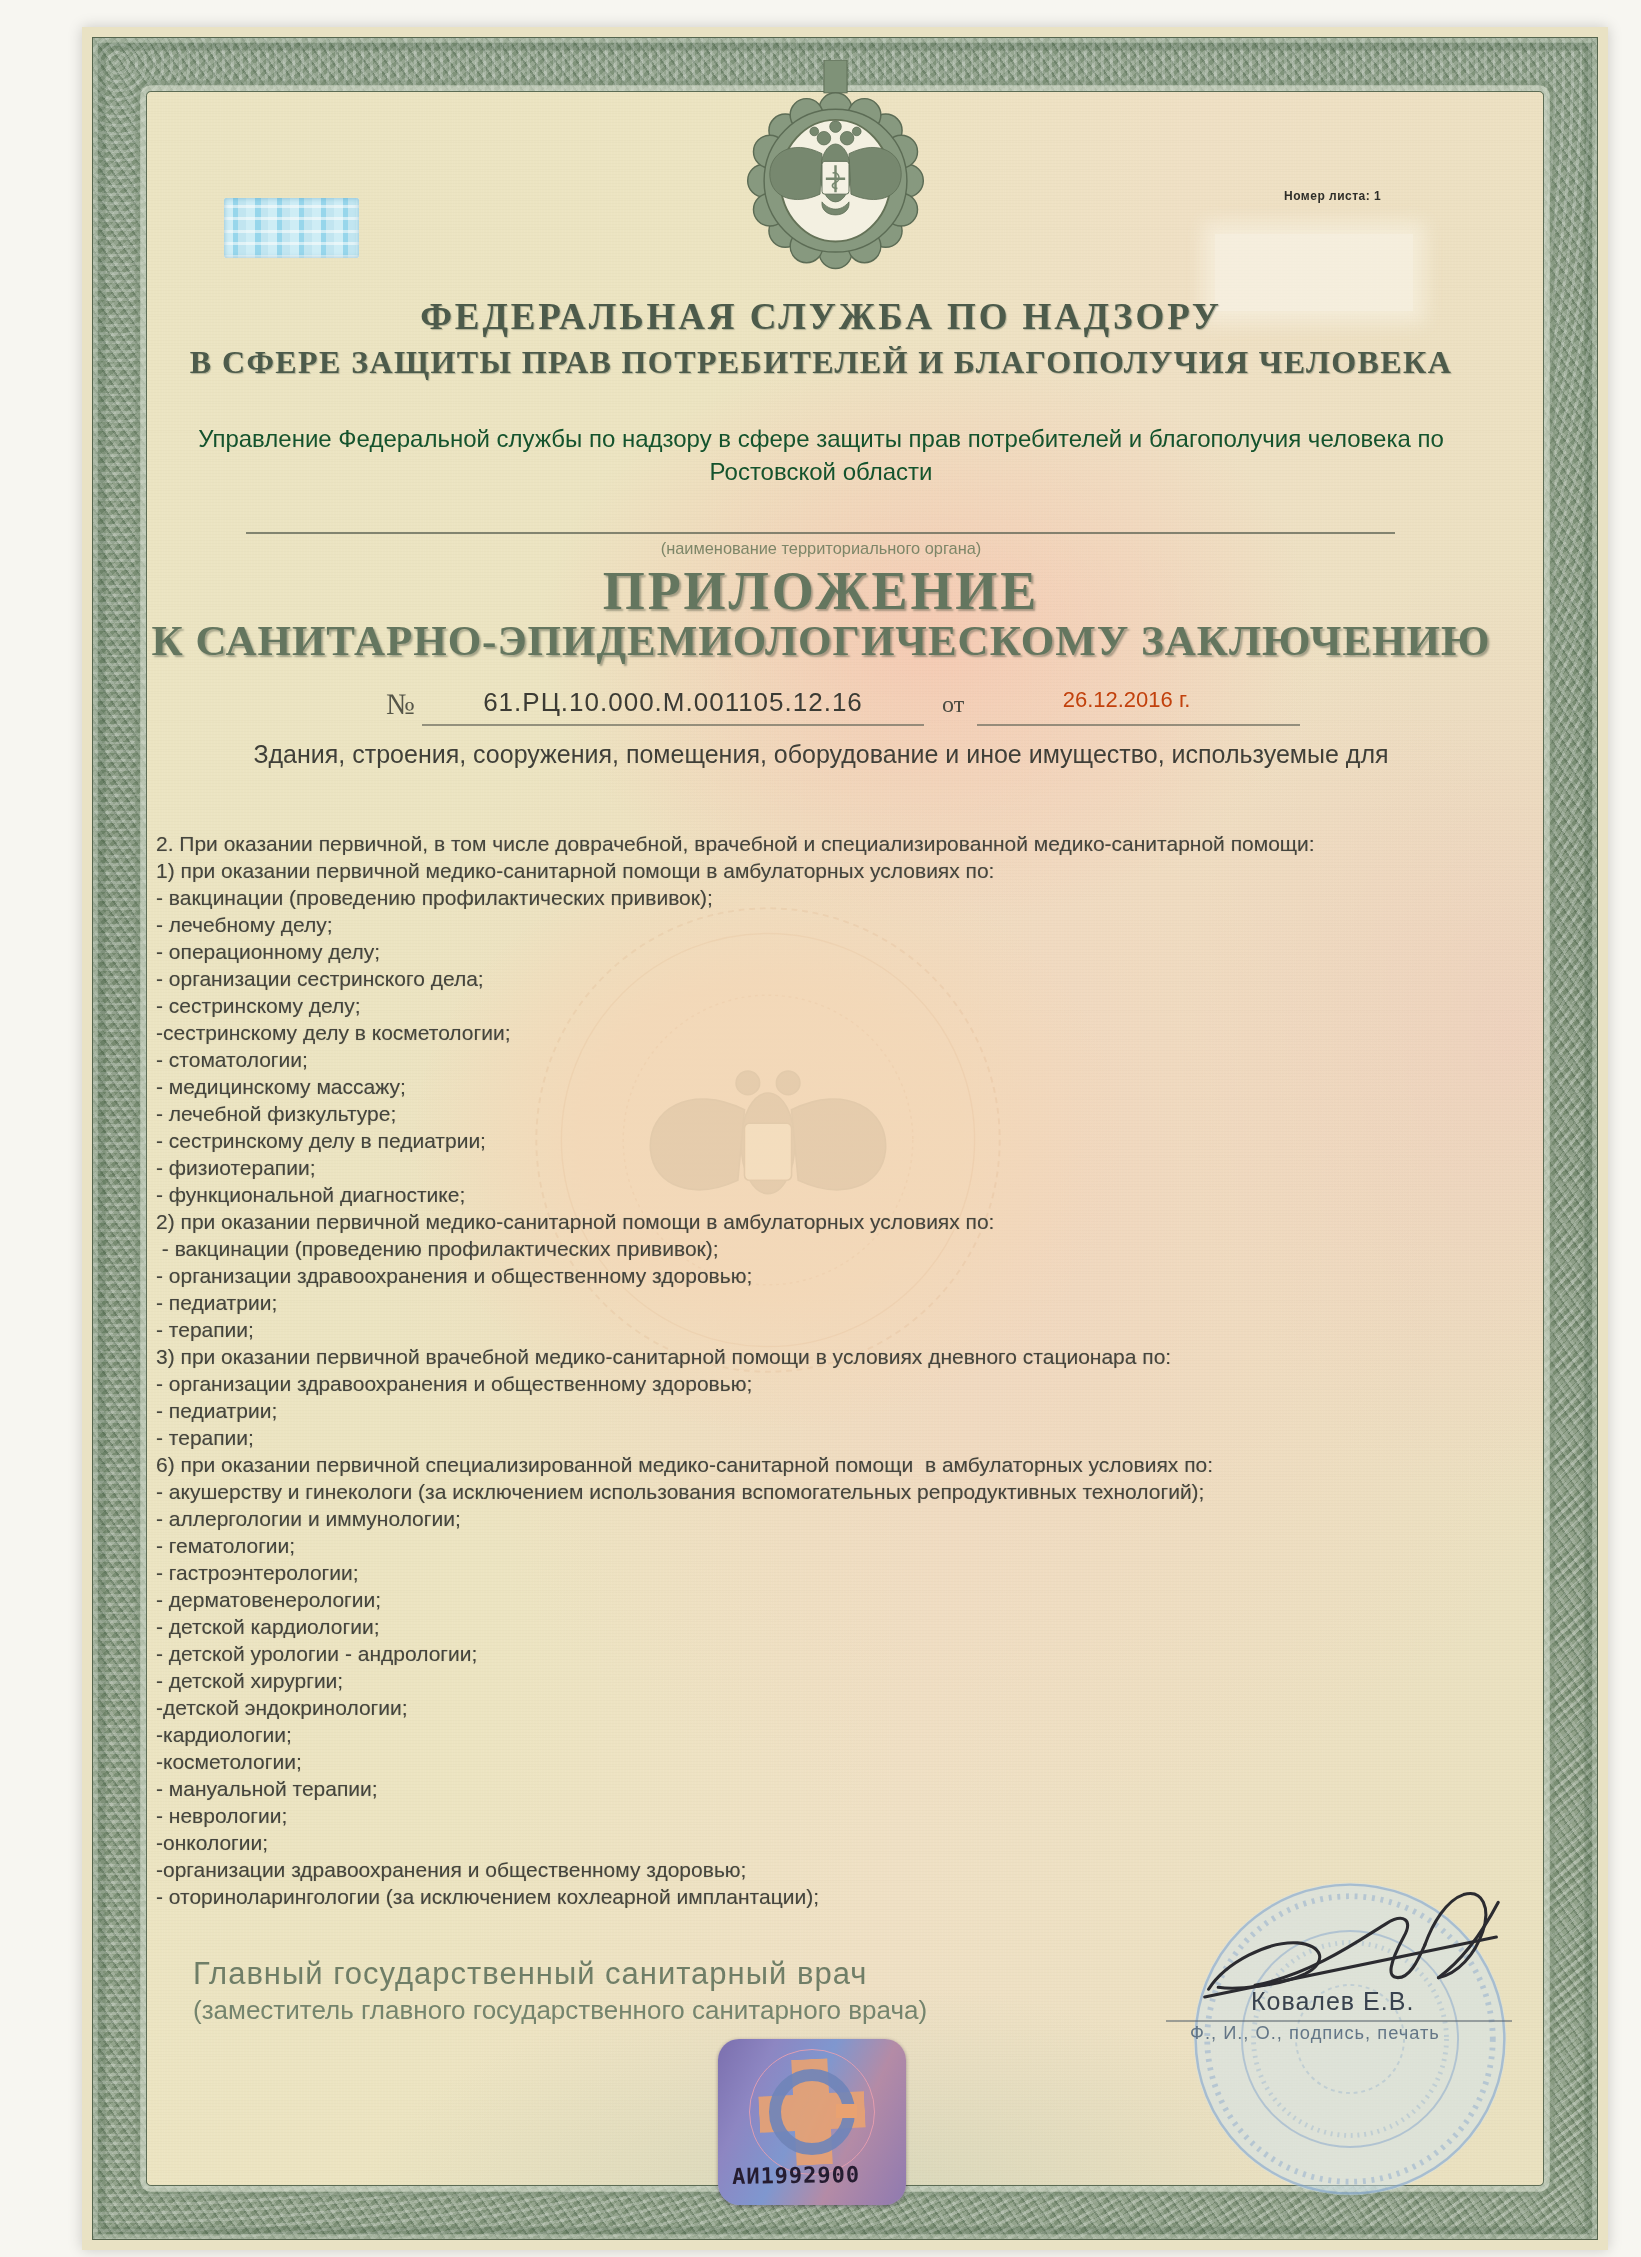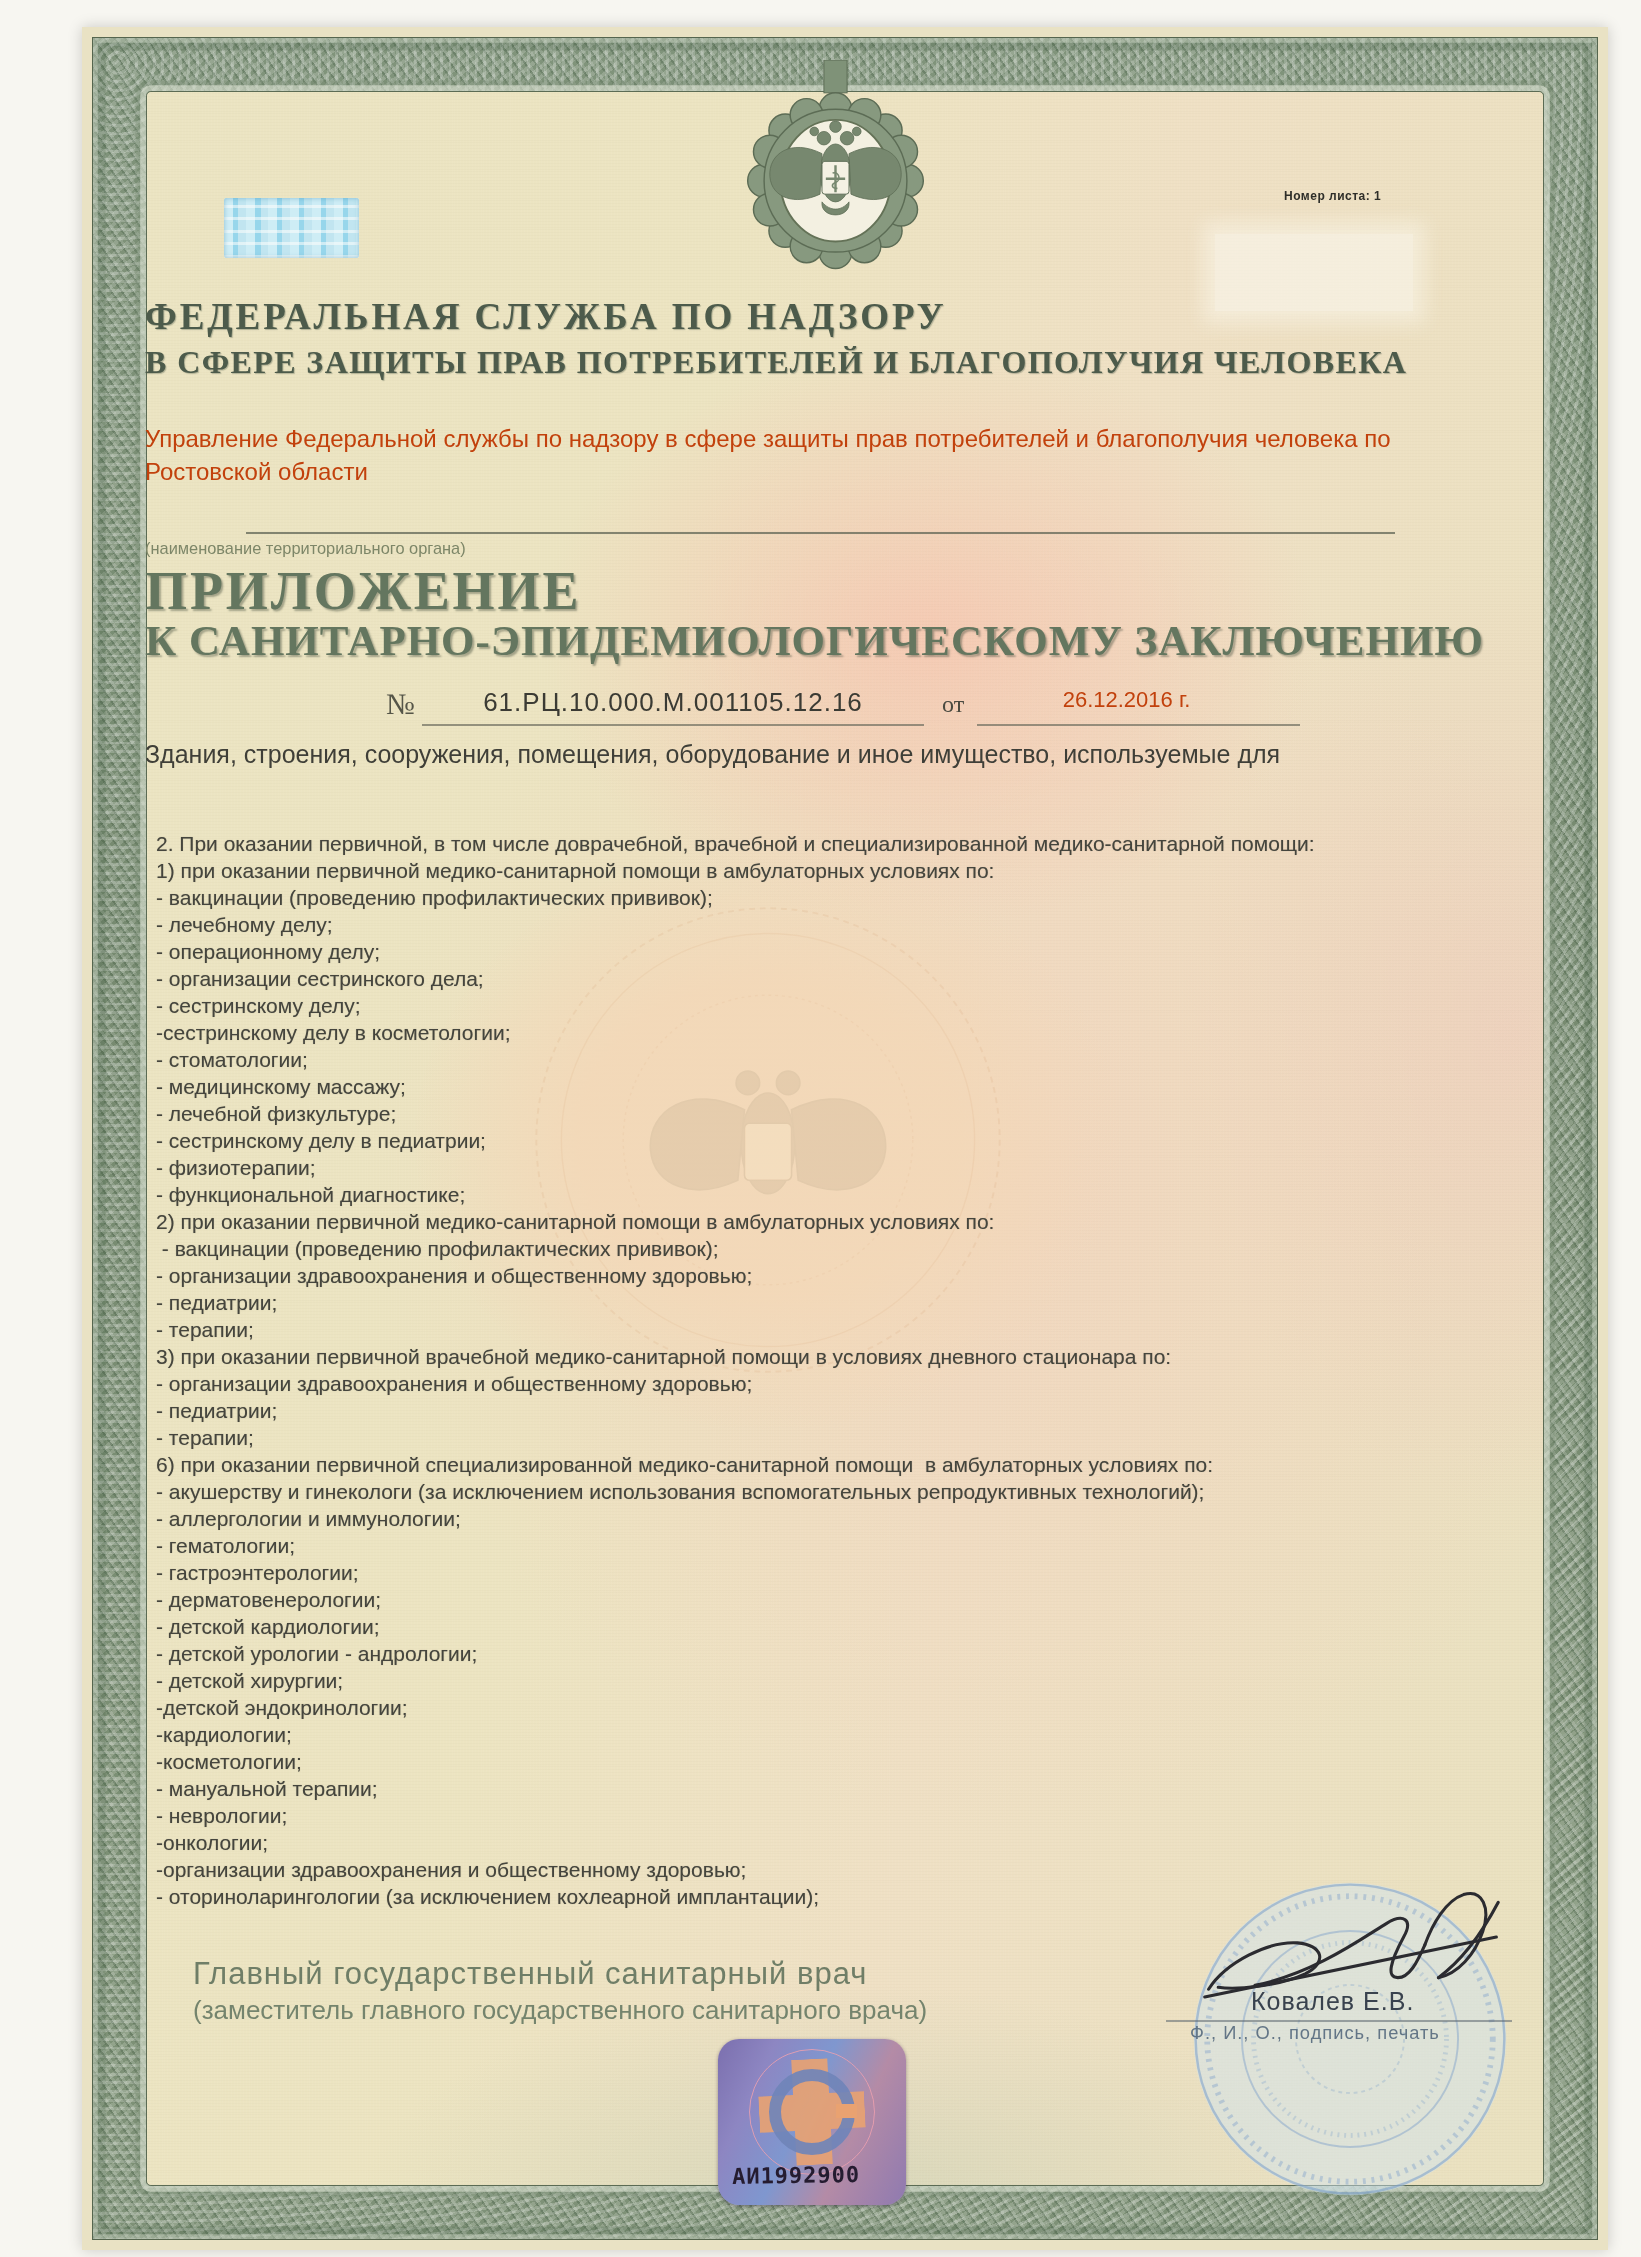--- a/index.html
+++ b/index.html
@@ -25,42 +25,42 @@
       radial-gradient(ellipse 676px 309px at 50% 101%, rgba(193,206,175,.5), rgba(193,206,175,0) 72%),
       linear-gradient(100deg,#ebe4c2 0%,#ece4c1 35%,#efe0c4 60%,#e9e1bf 100%);
     box-shadow:0 0 0 5.8px rgba(240,243,230,.5), 0 0 0 10.6px rgba(118,138,112,.35);}
   .inner-field::after{content:"";position:absolute;inset:0;pointer-events:none;opacity:.5;
     background:
       repeating-linear-gradient(0deg, rgba(120,110,90,.05) 0 1px, transparent 1px 2.9px),
       repeating-linear-gradient(90deg, rgba(255,255,255,.06) 0 1px, transparent 1px 2.9px);}
   
   #content{position:absolute;inset:0;}
   .abs{position:absolute;}
-  .ctr{left:145px;width:1352px;text-align:left;}
+  .ctr{left:145px;width:1352px;text-align:center;}
   
   .watermark{left:415px;top:850px;width:705px;height:579px;border-radius:50%;
     background:radial-gradient(ellipse at center, rgba(243,216,184,.9) 0 38%, rgba(243,216,184,0) 72%);}
   .watermark svg{position:absolute;left:50%;top:50%;transform:translate(-50%,-50%);opacity:.35;}
   .watermark .wm-emblem{opacity:.14;filter:sepia(.6);}
   
   .holo-top{left:224px;top:198px;width:135px;height:60px;border-radius:1.9px;opacity:.95;
     background:
       repeating-linear-gradient(0deg, rgba(255,255,255,.55) 0 2.9px, rgba(0,0,0,0) 2.9px 12.6px),
       repeating-linear-gradient(90deg,#cdeef8 0 8.7px,#93d6ee 8.7px 14.5px,#bfe6f3 14.5px 22px);
     box-shadow:inset 0 0 5.8px rgba(60,140,180,.5);}
   
   .white-patch{left:1215px;top:234px;width:198px;height:77px;background:rgba(252,250,242,.55);
     box-shadow:0 0 17.4px 11.6px rgba(252,250,242,.45);}
   .sheet-number{left:1284px;top:189px;font-size:12px;font-weight:bold;color:#2e2e29;letter-spacing:0.5px;}
   
   .hdr{font-family:"Liberation Serif",serif;font-weight:bold;color:#4d5b4b;
        text-shadow:1px 1px 1px rgba(70,82,66,.35);}
   .hdr1{top:295px;font-size:37px;letter-spacing:2.9px;}
   .hdr2{top:344px;font-size:32px;letter-spacing:1.4px;}
-  .org{color:#c2410c;font-size:24px;}
+  .org{color:#14532d;font-size:24px;}
   .org1{top:425px;}
   .org2{top:458px;}
   .rule{left:246px;top:532px;width:1149px;height:1.9px;background:rgba(95,100,84,.75);}
   .org-caption{top:539px;font-size:16.4px;color:#7d8668;}
   .title{font-family:"Liberation Serif",serif;font-weight:bold;color:#64765f;
          text-shadow:1.9px 1.9px 1.9px rgba(55,66,50,.4);}
   .title1{top:560px;font-size:54px;letter-spacing:2.9px;}
   .title2{top:616px;font-size:43px;letter-spacing:1px;}
   
   .no-symbol{left:386px;top:687px;font-family:"Liberation Serif",serif;font-size:30px;color:#555548;}

